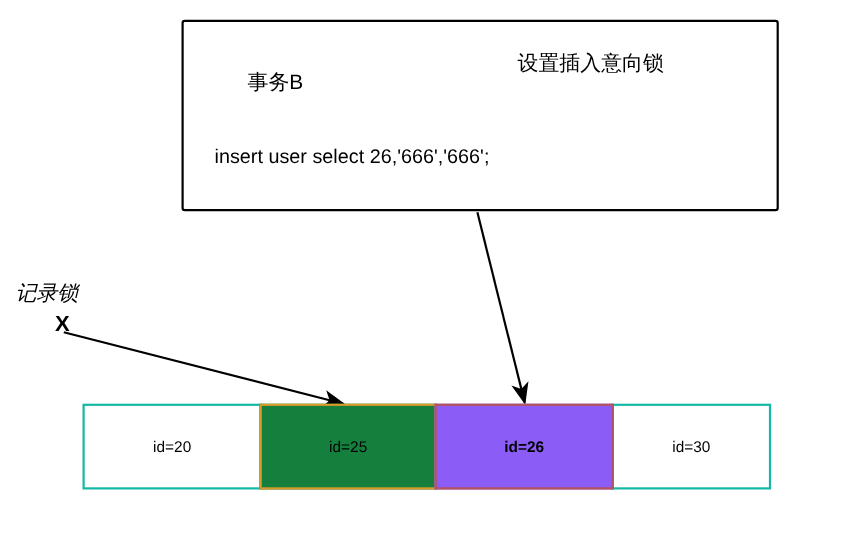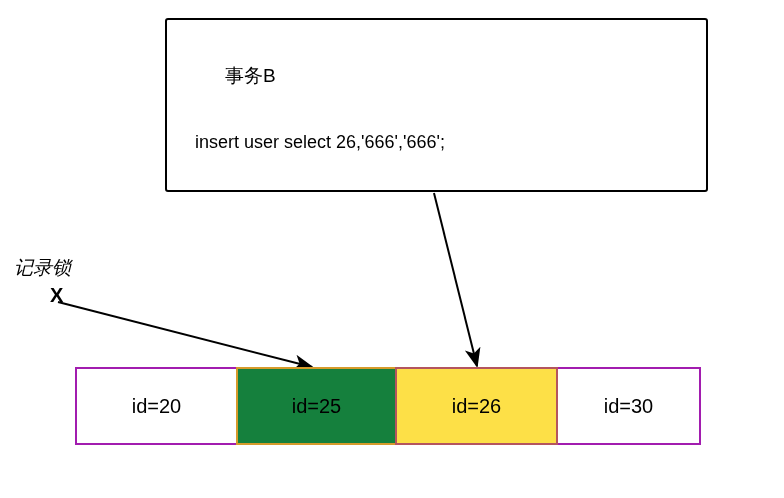--- a/index.html
+++ b/index.html
@@ -96,51 +96,53 @@
     height: 78px;
     display: flex;
     box-sizing: border-box;
   }
   .cell {
     position: relative;
     display: flex;
     align-items: center;
     justify-content: center;
     box-sizing: border-box;
-    font-size: 20px;
+    font-size: 14px;
     background: #ffffff;
-    border: 2px solid #a21caf;
+    border: 2px solid #14b8a6;
     margin-left: -2px;
   }
   .cell:first-child { margin-left: 0; }
   .cell.c-20 { width: 163px; }
   .cell.c-25 { width: 161px; }
   .cell.c-26 { width: 163px; }
   .cell.c-30 { width: 145px; }
   .cell.fill-peach {
     background: #15803d;
     border-color: #d69b2b;
     z-index: 2;
   }
   .cell.fill-pink {
-    background: #fde047;
+    background: #8b5cf6;
     border-color: #b4555e;
     z-index: 3;
+    font-weight: bold;
   }
   .cell-text { white-space: nowrap; }
 </style>
 </head>
 <body>
 
 <div id="canvas">
 
   <div class="txn-box">
     <div class="txn-label">事务B</div>
 
     <div class="txn-note">
+      <span class="note-line">设置插入意向锁</span>
     </div>
 
     <div class="txn-sql">insert user select 26,'666','666';</div>
   </div>
 
   <div class="lock-label">记录锁</div>
   <div class="lock-mark">X</div>
 
   <svg class="arrows" width="784" height="498" viewBox="0 0 784 498">
     <defs>

